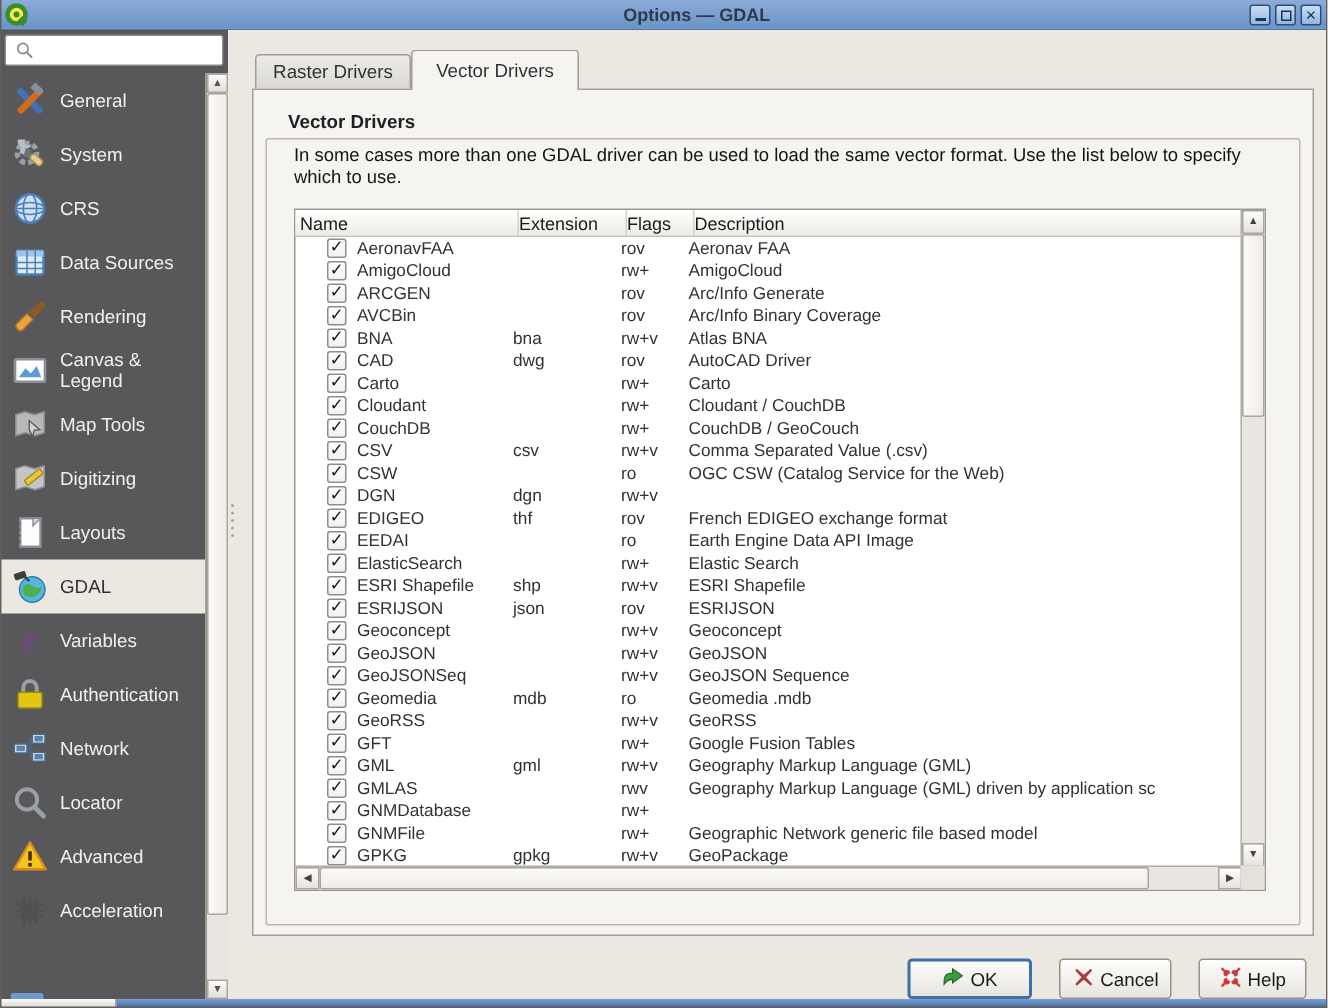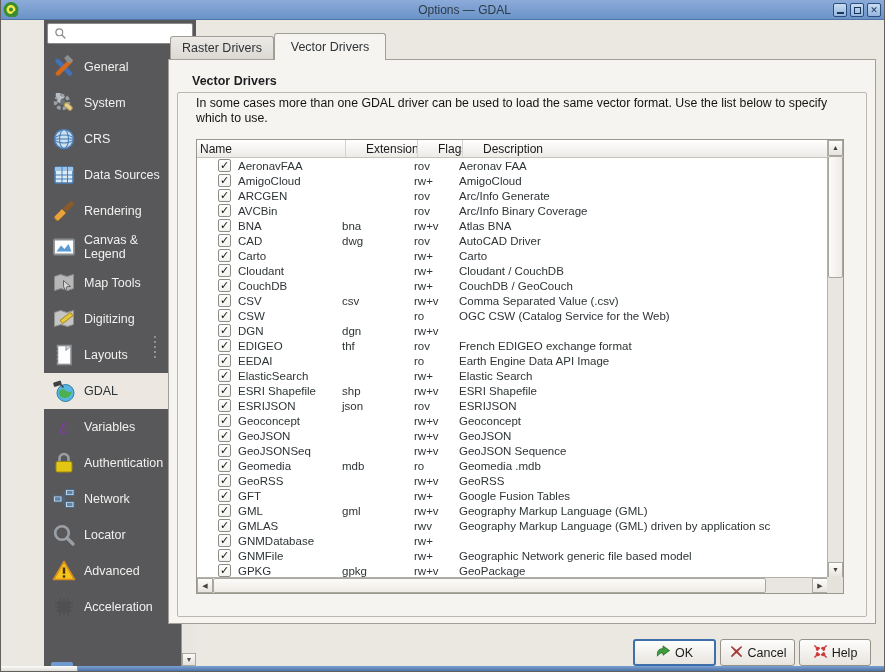--- a/index.html
+++ b/index.html
@@ -10,36 +10,35 @@
     font-size:12px;color:#2e3436;background:#ebe8e2;
   }
   
   .titlebar{
     position:absolute;left:0;top:0;width:885px;height:20px;
     background:linear-gradient(#8cabd9,#6b93c8);
     border-bottom:1px solid #4e75a8;
     display:flex;align-items:center;
   }
   .titlebar .app-icon{position:absolute;left:3px;top:2px;width:16px;height:16px;}
-  .title-text{flex:1;text-align:center;font-weight:normal;color:#2d3a49;font-size:12px;padding-left:44px;}
+  .title-text{flex:1;text-align:center;font-weight:bold;color:#2d3a49;font-size:12px;padding-left:44px;}
   .win-controls{position:absolute;right:4px;top:3px;display:flex;gap:3px;}
   .win-btn{
     width:14px;height:14px;border:1px solid #2c4e7c;border-radius:2px;
     background:linear-gradient(#cadcf1,#94b6de);
     display:flex;align-items:center;justify-content:center;
     color:#173459;font-size:9px;line-height:1;cursor:default;
   }
   .glyph-min{width:7px;height:2px;background:#173459;margin-top:5px;}
   .glyph-max{width:7px;height:7px;border:1.5px solid #173459;}
   .glyph-close{font-weight:bold;font-size:9px;}
   
   .sidebar{
     position:absolute;left:0;top:20px;width:152px;height:646px;
     background:#58585a;
-    margin-left:44px;
   }
   .search-box{
     position:absolute;left:3px;top:3px;width:146px;height:21px;
     background:#fff;border:1px solid #8a8a8a;border-radius:2px;
     display:flex;align-items:center;padding-left:4px;
   }
   .search-box input{
     border:none;outline:none;flex:1;font-size:12px;min-width:0;
     font-family:"Liberation Sans","DejaVu Sans",sans-serif;background:transparent;
   }
@@ -96,21 +95,21 @@
     font-size:12.3px;line-height:15px;color:#141414;
   }
   
   .drv-table{
     position:absolute;left:196px;top:139px;width:648px;height:455px;
     background:#fff;border:1px solid #9a978f;z-index:4;
   }
   .thead{display:flex;height:18px;background:linear-gradient(#ffffff,#edebe7);
     border-bottom:1px solid #c6c3bd;font-size:12px;color:#1a1a1a;}
   .th{display:flex;align-items:center;padding-left:3px;overflow:hidden;white-space:nowrap;}
-  .th+.th{border-left:1px solid #d6d3ce;padding-left:20px;}
+  .th+.th{border-left:1px solid #d6d3ce;padding-left:0;}
   .th-name{width:148px;}
   .th-ext{width:72px;}
   .th-flags{width:45px;}
   .th-desc{flex:1;}
   .tbody{height:420px;overflow:hidden;}
   .row{display:flex;align-items:center;height:15px;font-size:11.5px;white-space:nowrap;}
   .cb{
     width:13px;height:13px;margin-left:21px;flex:none;
     border:1px solid #8f8d88;border-radius:2px;background:linear-gradient(#ffffff,#f2f1ef);
     display:flex;align-items:center;justify-content:center;
@@ -130,21 +129,21 @@
   .vscroll .down{left:0;bottom:0;width:15px;height:16px;}
   .vscroll .thumb{position:absolute;left:0;top:16px;width:15px;height:122px;
     background:linear-gradient(90deg,#fcfbfa,#eeebe6);border:1px solid #aaa79f;border-radius:2px;}
   .hscroll{position:absolute;left:0;bottom:0;width:631px;height:16px;background:#e9e6e1;border-top:1px solid #b3b0a9;}
   .hscroll .left{left:0;top:0;width:16px;height:15px;}
   .hscroll .right{right:0;top:0;width:16px;height:15px;}
   .hscroll .thumb{position:absolute;left:16px;top:0;width:553px;height:15px;
     background:linear-gradient(#fcfbfa,#eeebe6);border:1px solid #aaa79f;border-radius:2px;}
   .corner{position:absolute;right:0;bottom:0;width:16px;height:16px;background:#e5e2dc;}
   
-  .btn-row{position:absolute;right:14px;top:639px;display:flex;gap:4px;z-index:5;}
+  .btn-row{position:absolute;right:14px;top:639px;display:flex;gap:18px;z-index:5;}
   .btn{
     height:27px;border:1px solid #979288;border-radius:3px;
     background:linear-gradient(#fdfdfc,#e8e5df);
     display:flex;align-items:center;justify-content:center;gap:4px;
     font-size:12.5px;color:#1a1a1a;padding:0 12px;cursor:default;
   }
   .btn svg{width:15px;height:15px;}
   .btn-ok{border:2px solid #3f6fab;width:83px;padding:0 6px;}
   .btn-cancel{width:75px;}
   .btn-help{width:72px;}

